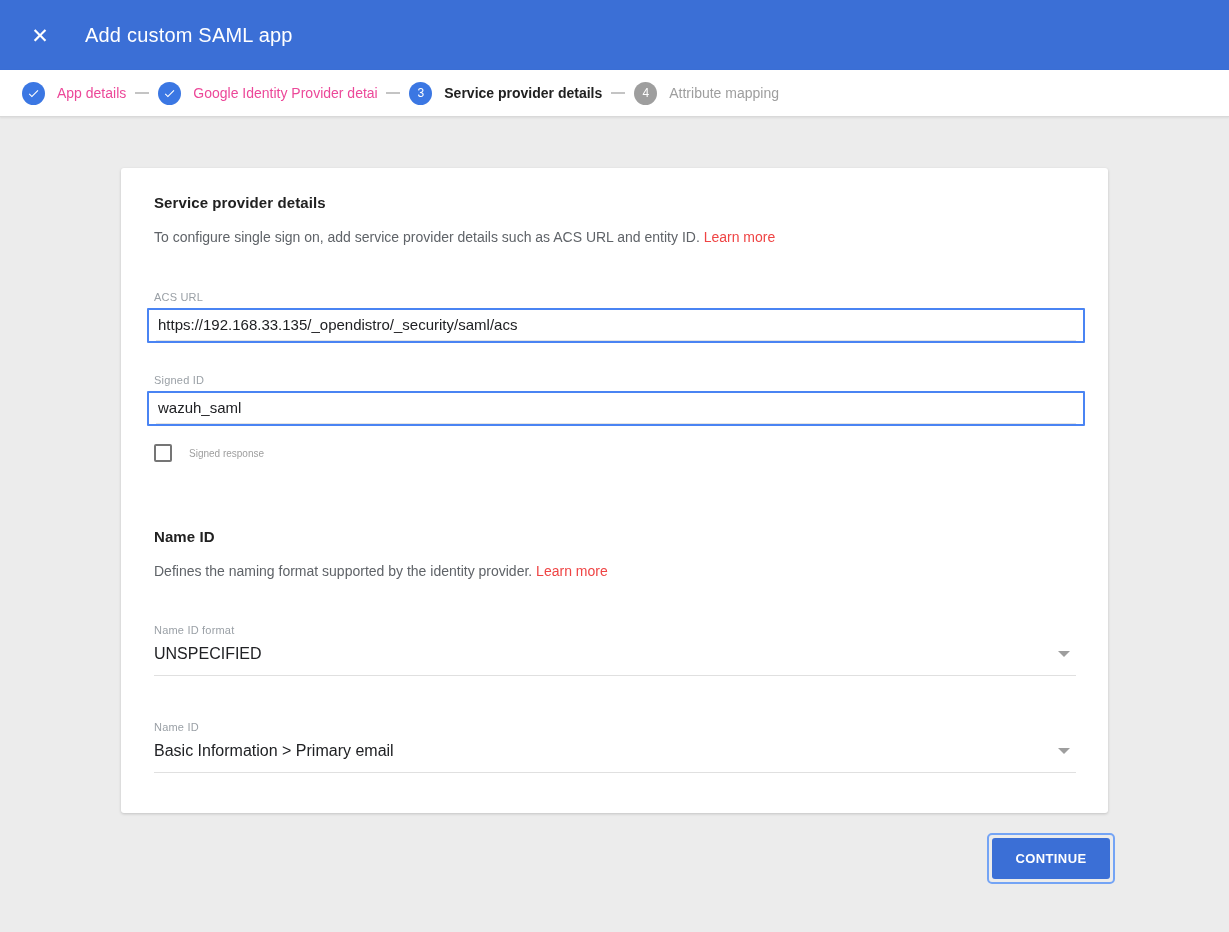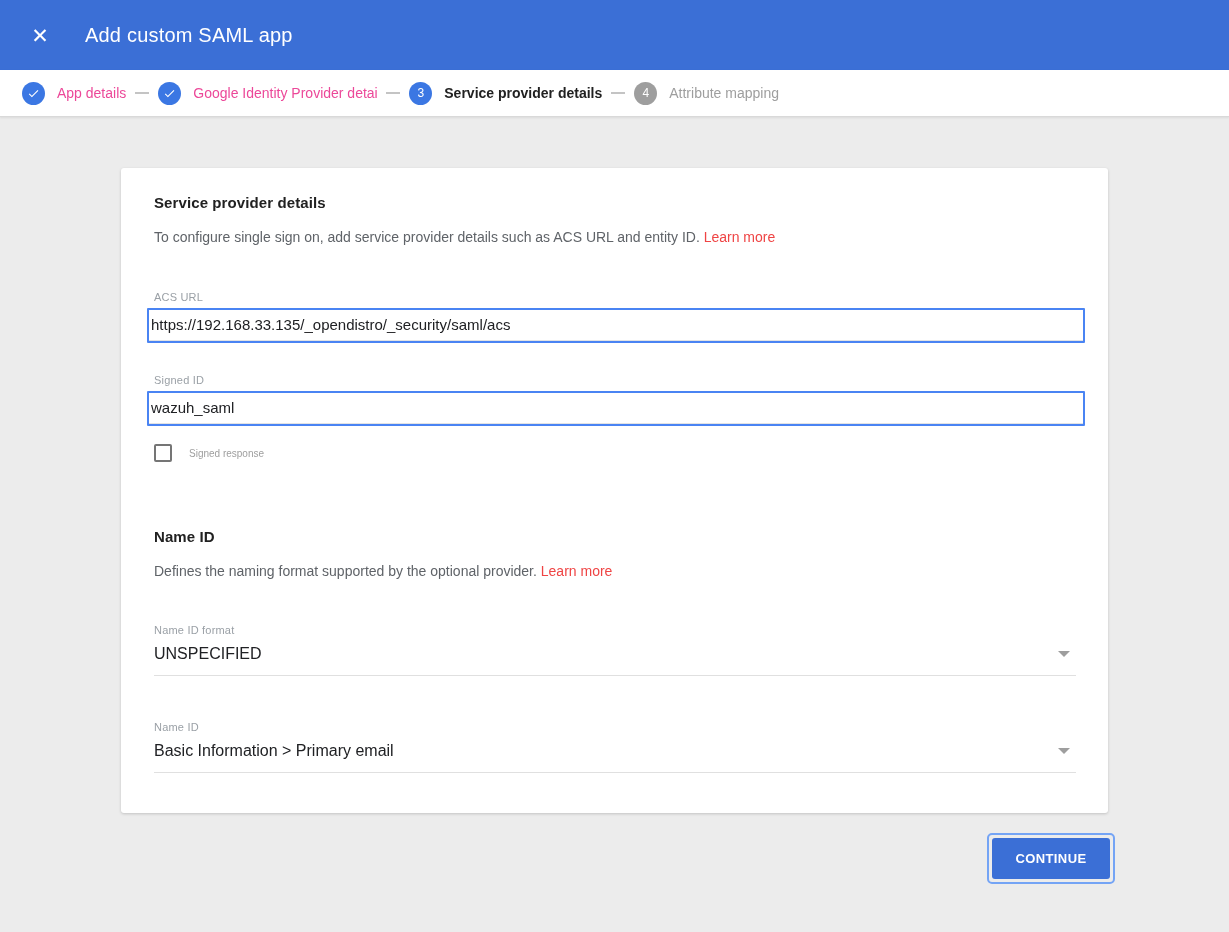--- a/index.html
+++ b/index.html
@@ -98,21 +98,21 @@
     letter-spacing: 0.2px;
   }
 
   .focus-box {
     margin-left: -7px;
     margin-top: 5px;
     width: 938px;
     border: 2px solid #4a84f3;
     border-radius: 1px;
     background: #ffffff;
-    padding: 0 0;
+    padding: 0 7px;
   }
   .focus-box input {
     width: 100%;
     border: none;
     outline: none;
     font-family: "Liberation Sans", "DejaVu Sans", sans-serif;
     font-size: 15px;
     color: #202124;
     padding: 6px 2px 7px 2px;
     border-bottom: 1px solid #e3e3e3;
@@ -277,21 +277,21 @@
 
 
   <div class="checkbox-row">
     <div class="checkbox"></div>
     <div class="checkbox-label">Signed response</div>
   </div>
 
   <div class="nameid-section">
     <div class="section-heading">Name ID</div>
     <div class="section-desc">
-      <span>Defines the naming format supported by the optional provider.</span>
+      <span>Defines the naming format supported by the identity provider.</span>
       <a class="link">Learn more</a>
     </div>
 
     <div class="select-group">
       <div class="field-label">Name ID format</div>
       <div class="select-row">
         <div class="select-value">UNSPECIFIED</div>
         <div class="dropdown-arrow"></div>
       </div>
     </div>

